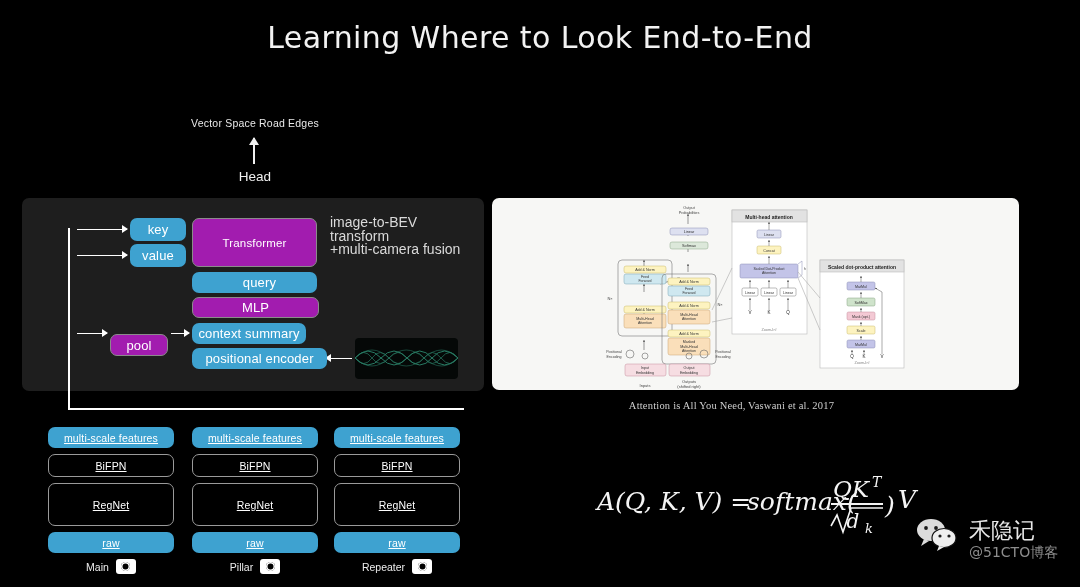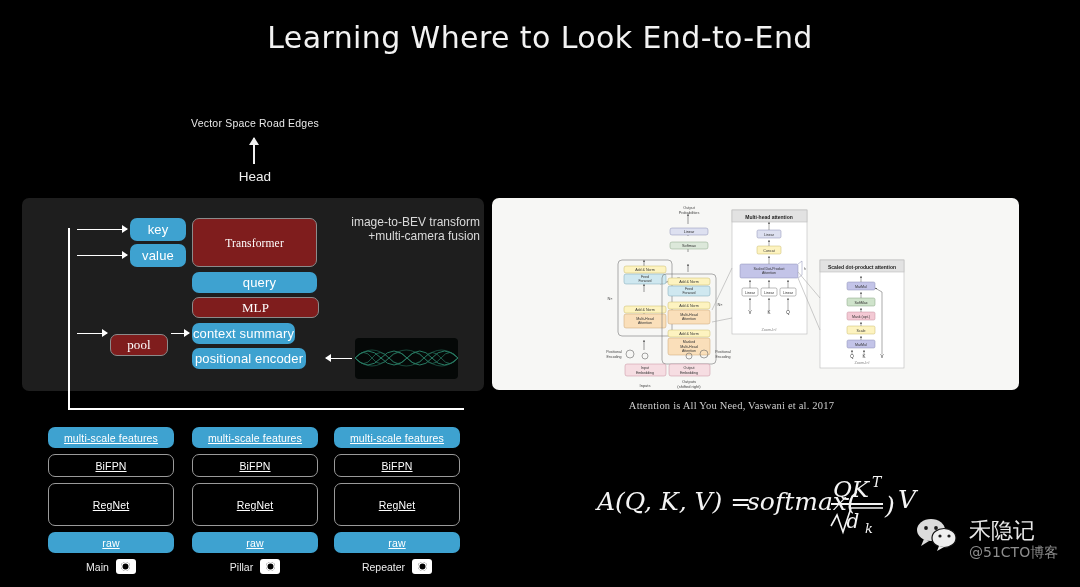--- a/index.html
+++ b/index.html
@@ -22,33 +22,33 @@
   #head-arrow:before{content:"";position:absolute;left:-4px;top:-1px;width:0;height:0;
     border-left:5px solid transparent;border-right:5px solid transparent;border-bottom:8px solid #f0f0f0;}
 
   
   #bev-panel{position:absolute;left:22px;top:198px;width:462px;height:193px;
     background:#1e1e1e;border-radius:7px;}
 
   .node{position:absolute;display:flex;align-items:center;justify-content:center;
     border-radius:7px;font-size:13px;color:#fff;letter-spacing:.15px;box-sizing:border-box;}
   .node.blue{background:#3ea2d0;}
-  .node.outline{background:#7f1d1d;border:1px solid #8b8b8b;font-family:Liberation Serif, serif;}
+  .node.outline{background:#a21caf;border:1px solid #8b8b8b;}
 
   #n-key   {left:130px;top:218px;width:56px;height:23px;}
   #n-value {left:130px;top:244px;width:56px;height:23px;}
   #n-transformer{left:192px;top:218px;width:125px;height:49px;font-size:11.5px;}
   #n-query {left:192px;top:272px;width:125px;height:21px;padding-left:10px;}
   #n-mlp   {left:192px;top:297px;width:127px;height:21px;}
-  #n-context{left:192px;top:323px;width:103px;height:21px;}
-  #n-posenc{left:192px;top:348px;width:114px;height:21px;}
+  #n-context{left:192px;top:323px;width:114px;height:21px;}
+  #n-posenc{left:192px;top:348px;width:135px;height:21px;}
   #n-pool  {left:110px;top:322px;width:58px;height:22px;margin-top:12px;}
 
-  #bev-note{position:absolute;left:330px;top:216px;width:150px;text-align:right;
-    font-size:12px;line-height:13.5px;color:#dadada;}
+  #bev-note{position:absolute;left:330px;top:216px;width:150px;text-align:left;
+    font-size:14px;line-height:13.5px;color:#dadada;}
 
   
   #wave{position:absolute;left:355px;top:338px;width:103px;height:41px;background:#050807;border-radius:4px;overflow:hidden;}
 
   
   .harrow{position:absolute;height:1.5px;background:#fff;}
   .harrow:after{content:"";position:absolute;right:-1px;top:-3.2px;width:0;height:0;
     border-top:4px solid transparent;border-bottom:4px solid transparent;border-left:6px solid #fff;}
   .harrow.left:after{display:none;}
   .harrow.left:before{content:"";position:absolute;left:-1px;top:-3.2px;width:0;height:0;

